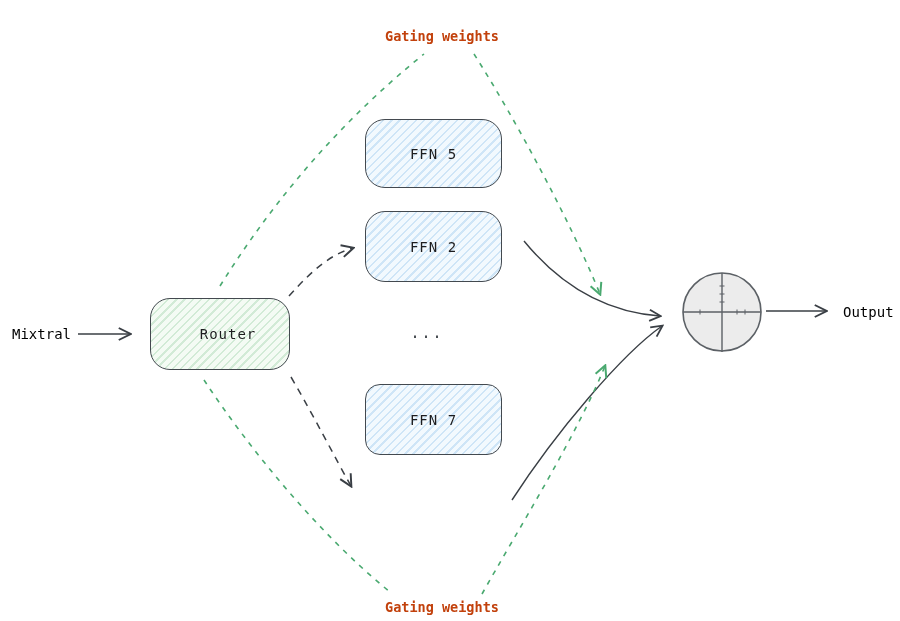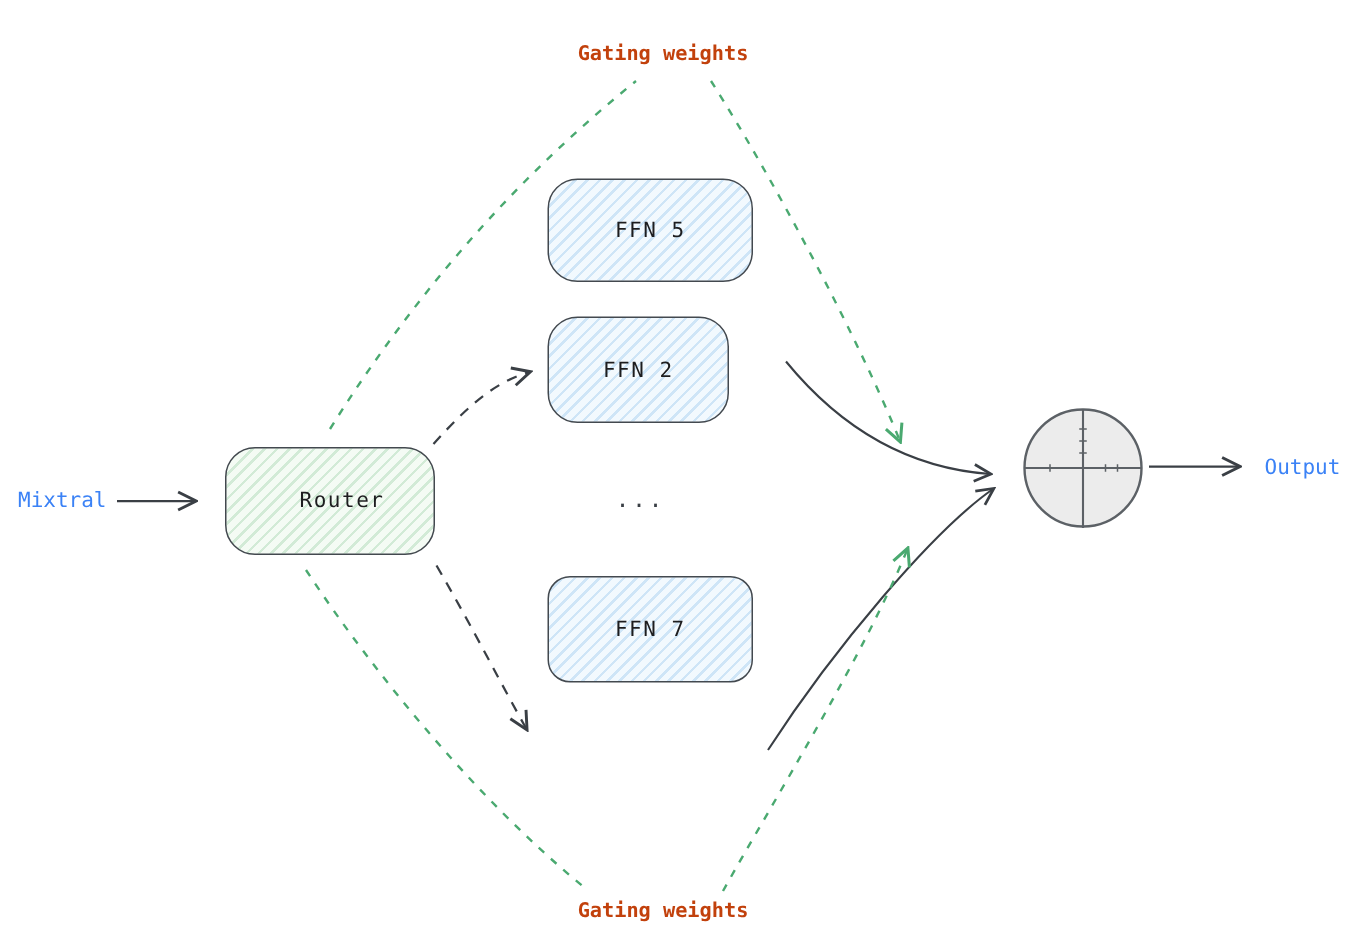--- a/index.html
+++ b/index.html
@@ -28,21 +28,21 @@
     background-color: #f2f9fe;
     background-image: repeating-linear-gradient(135deg, rgba(80,158,222,0.22) 0 1.7px, rgba(0,0,0,0) 1.7px 5.8px);
   }
   .router-node {
     background-color: #f4fbf4;
     background-image: repeating-linear-gradient(135deg, rgba(74,169,96,0.20) 0 1.7px, rgba(0,0,0,0) 1.7px 5.8px);
   }
   .text-label {
     position: absolute;
     font-size: 14px;
-    color: #3b82f6;
+    color: #000000;
     white-space: nowrap;
   }
   .gating-label {
     color: #c2410c;
     font-weight: bold;
     font-size: 13.5px;
     text-align: center;
   }
   .ellipsis-label {
     font-size: 15px;
@@ -103,21 +103,21 @@
   <div class="text-label" style="left:843px; top:304px;">Output</div>
 
   <div class="node router-node" style="left:150px; top:298px; width:140px; height:72px;padding-left:16px;">
     <span>Router</span>
   </div>
 
   <div class="node expert-node" style="left:365px; top:119px; width:137px; height:69px;">
     <span>FFN 5</span>
   </div>
 
-  <div class="node expert-node" style="left:365px; top:211px; width:121px; height:71px;">
+  <div class="node expert-node" style="left:365px; top:211px; width:137px; height:71px;">
     <span>FFN 2</span>
   </div>
 
   <div class="node expert-node" style="left:365px; top:384px; width:137px; height:71px;border-radius:15px;">
     <span>FFN 7</span>
   </div>
 
 
 </div>
 

